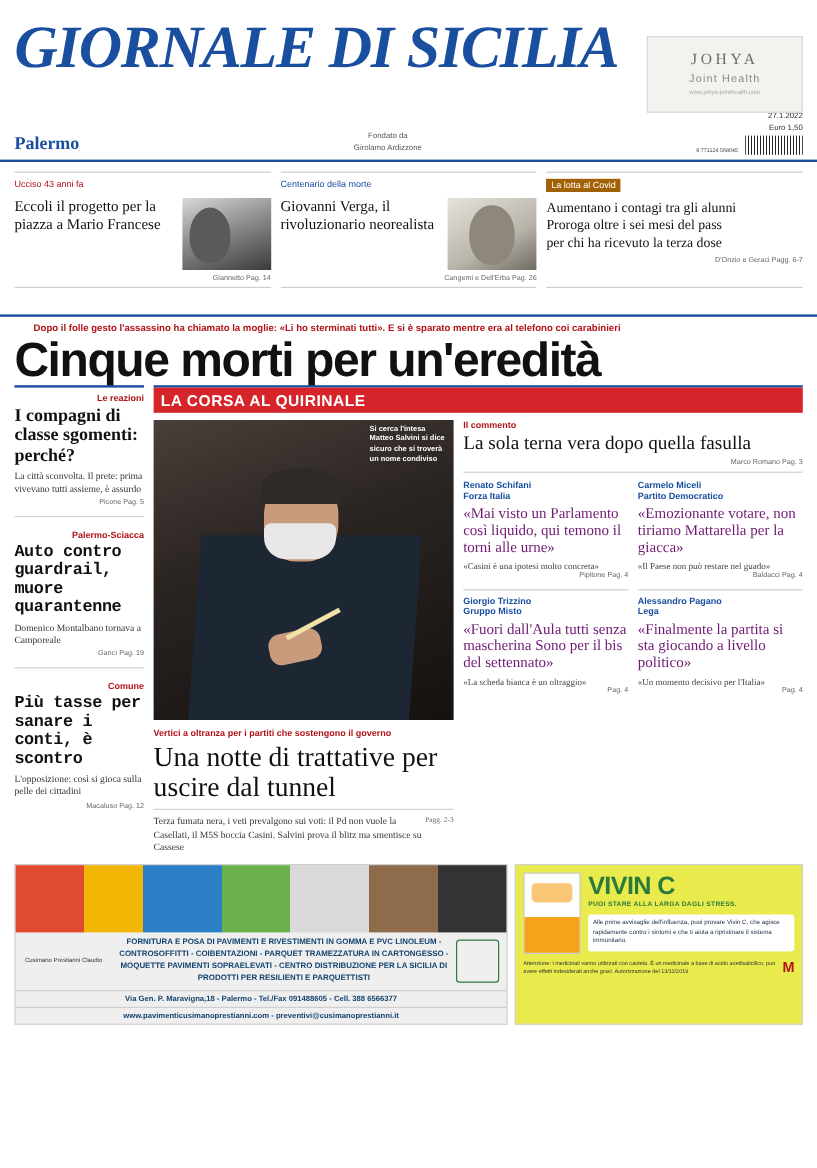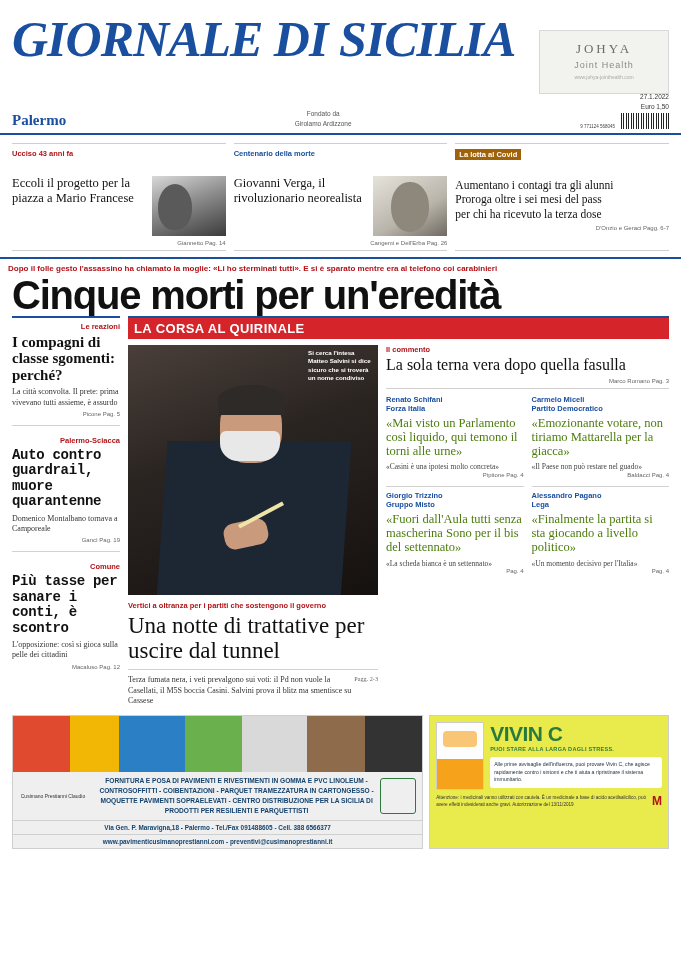--- a/index.html
+++ b/index.html
@@ -18,35 +18,35 @@
   .city{font-family:"Liberation Serif",serif;font-size:15px;color:#1a4fa0;font-weight:bold;}
   .founded{font-size:6.5px;color:#555;text-align:center;line-height:1.4;margin-bottom:1px;}
   .issue{font-size:6.5px;color:#333;text-align:right;line-height:1.5;margin-bottom:1px;}
   .issue .site{color:#1a4fa0;font-weight:bold;}
   .barcode{display:inline-block;width:48px;height:16px;background:repeating-linear-gradient(90deg,#222 0 1px,#fff 1px 2px,#222 2px 3px,#fff 3px 5px);vertical-align:bottom;margin-left:6px;}
   .barcode-wrap{font-size:5px;color:#444;text-align:right;}
 
   
   .teasers{display:flex;gap:8px;padding:8px 12px 6px 12px;}
   .teaser{flex:1;border-top:1px solid #cfcfcf;border-bottom:1px solid #cfcfcf;padding:5px 0 4px 0;display:flex;flex-direction:column;}
-  .kicker{font-size:7.5px;font-weight:bold;color:#b11217;margin-bottom:18px;}
+  .kicker{font-size:7.5px;font-weight:normal;color:#b11217;margin-bottom:7px;}
   .kicker.blue{color:#1a4fa0;}
   .kicker.tag{background:#a16207;color:#fff;display:inline-block;padding:1px 4px;align-self:flex-start;}
   .teaser-row{display:flex;gap:2px;}
   .teaser-txt{font-family:"Liberation Serif",serif;font-size:12.5px;line-height:1.18;color:#111;flex:1;}
   .teaser-photo{width:74px;height:60px;background:#9a9a9a;flex:none;position:relative;overflow:hidden;}
   .p1{background:linear-gradient(160deg,#d9d9d9 0%,#8d8d8d 45%,#3b3b3b 100%);}
   .p1:after{content:"";position:absolute;left:6px;top:8px;width:34px;height:46px;border-radius:50% 50% 45% 45%;background:#5a5a5a;}
   .p2{background:linear-gradient(150deg,#e6e3dc 0%,#b9b4aa 60%,#6f6a61 100%);}
   .p2:after{content:"";position:absolute;left:18px;top:6px;width:38px;height:50px;border-radius:48%;background:#8e887c;}
   .byline{font-size:6px;color:#666;margin-top:4px;text-align:right;}
   .covid-lines{font-family:"Liberation Serif",serif;font-size:11.5px;line-height:1.25;color:#111;}
 
   
-  .overline{padding:3px 12px 0 8px;font-size:8px;font-weight:bold;color:#b11217;border-top:2px solid #1a4fa0;margin-top:0;padding-top:5px;}
+  .overline{padding:3px 12px 0 28px;font-size:8px;font-weight:bold;color:#b11217;border-top:2px solid #1a4fa0;margin-top:16px;padding-top:5px;}
   .headline{padding:2px 12px 0 12px;font-family:"Liberation Sans",sans-serif;font-weight:bold;font-size:40px;letter-spacing:-1.2px;line-height:1.02;}
   .standfirst{padding:6px 12px 8px 12px;font-family:"Liberation Serif",serif;font-size:14.5px;line-height:1.22;}
   .standfirst .credit{font-size:7px;color:#666;}
 
   
   .grid{display:flex;padding:0 12px;gap:8px;}
   .col-left{width:108px;flex:none;border-top:2px solid #1a4fa0;padding-top:4px;}
   .col-main{flex:1;border-top:2px solid #1a4fa0;padding-top:0;}
 
   .lsec{margin-bottom:10px;padding-bottom:8px;border-bottom:1px solid #d2d2d2;}
@@ -78,21 +78,21 @@
   .rtag{font-size:7.5px;font-weight:bold;color:#b11217;margin-bottom:2px;}
   .rtitle{font-family:"Liberation Serif",serif;font-size:16px;line-height:1.12;color:#111;}
   .rsig{font-size:6px;color:#666;text-align:right;margin-top:4px;padding-bottom:4px;border-bottom:1px solid #d2d2d2;}
 
   .quotes{display:flex;gap:8px;margin-top:6px;}
   .qcol{flex:1;}
   .qblock{border-top:1px solid #d2d2d2;padding-top:4px;margin-bottom:8px;}
   .qblock:first-child{border-top:none;padding-top:0;}
   .qname{font-size:7.5px;font-weight:bold;color:#1a4fa0;line-height:1.2;}
   .qparty{font-size:7.5px;font-weight:bold;color:#1a4fa0;line-height:1.2;margin-bottom:3px;}
-  .qtext{font-family:"Liberation Serif",serif;font-size:12.5px;line-height:1.14;color:#4d7c0f;}
+  .qtext{font-family:"Liberation Serif",serif;font-size:12.5px;line-height:1.14;color:#701a75;}
   .qfoot{font-family:"Liberation Serif",serif;font-size:7.5px;line-height:1.25;color:#444;margin-top:4px;}
   .qpg{font-size:6px;color:#666;text-align:right;}
 
   
   .ads{display:flex;gap:6px;padding:8px 12px 10px 12px;}
   .ad-left{flex:1.72;border:1px solid #cfcfcf;background:#efefef;}
   .ad-right{flex:1;border:1px solid #cfcfcf;background:#e9eb4d;position:relative;overflow:hidden;}
   .ad-img{height:56px;background:linear-gradient(90deg,#e04a2f 0 14%,#f2b705 14% 26%,#2b7fc4 26% 42%,#6ab04c 42% 56%,#d9d9d9 56% 72%,#8e6b4a 72% 86%,#333 86% 100%);position:relative;}
   .ad-txt{padding:4px 6px;font-size:6.6px;font-weight:bold;color:#14436e;line-height:1.5;text-align:center;}
   .ad-contact{border-top:1px solid #cfcfcf;padding:3px 6px;font-size:6.4px;color:#14436e;text-align:center;font-weight:bold;}
@@ -221,21 +221,21 @@
                 <div class="qname">Renato Schifani</div>
                 <div class="qparty">Forza Italia</div>
                 <div class="qtext">«Mai visto un Parlamento così liquido, qui temono il torni alle urne»</div>
                 <div class="qfoot">«Casini è una ipotesi molto concreta»</div>
                 <div class="qpg">Pipitone Pag. 4</div>
               </div>
               <div class="qblock">
                 <div class="qname">Giorgio Trizzino</div>
                 <div class="qparty">Gruppo Misto</div>
                 <div class="qtext">«Fuori dall'Aula tutti senza mascherina Sono per il bis del settennato»</div>
-                <div class="qfoot">«La scheda bianca è un settennato»</div>
+                <div class="qfoot">«La scheda bianca è un oltraggio»</div>
                 <div class="qpg">Pag. 4</div>
               </div>
             </div>
             <div class="qcol">
               <div class="qblock">
                 <div class="qname">Carmelo Miceli</div>
                 <div class="qparty">Partito Democratico</div>
                 <div class="qtext">«Emozionante votare, non tiriamo Mattarella per la giacca»</div>
                 <div class="qfoot">«Il Paese non può restare nel guado»</div>
                 <div class="qpg">Baldacci Pag. 4</div>

